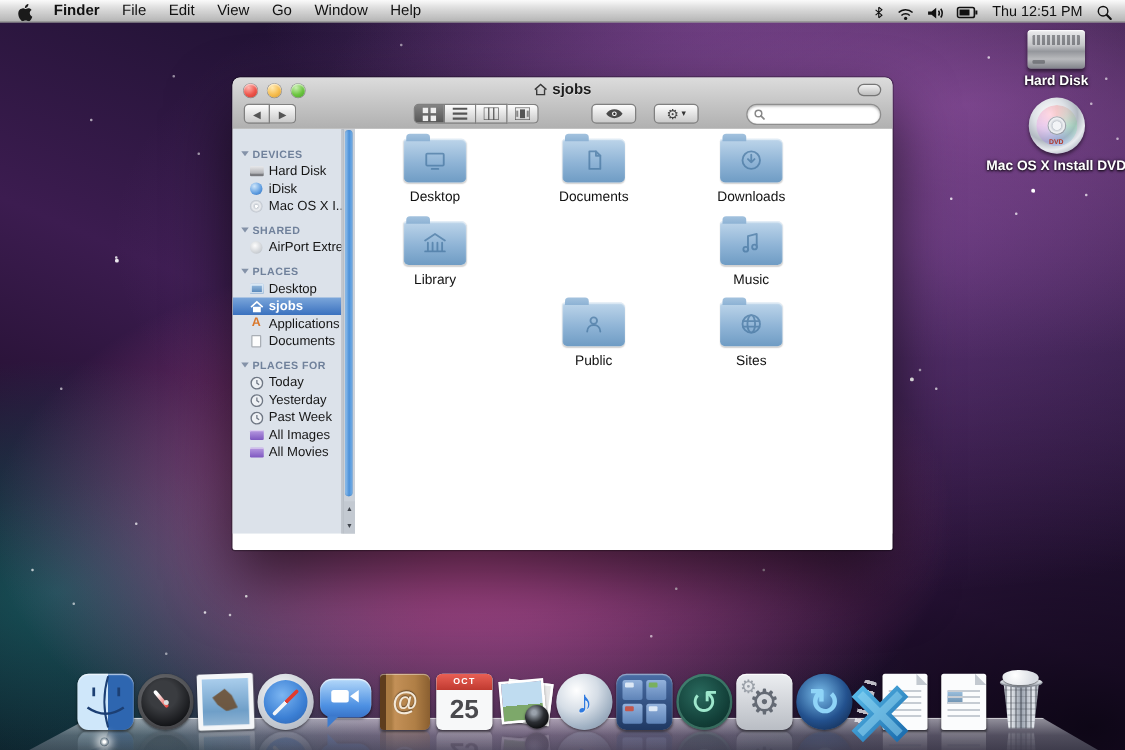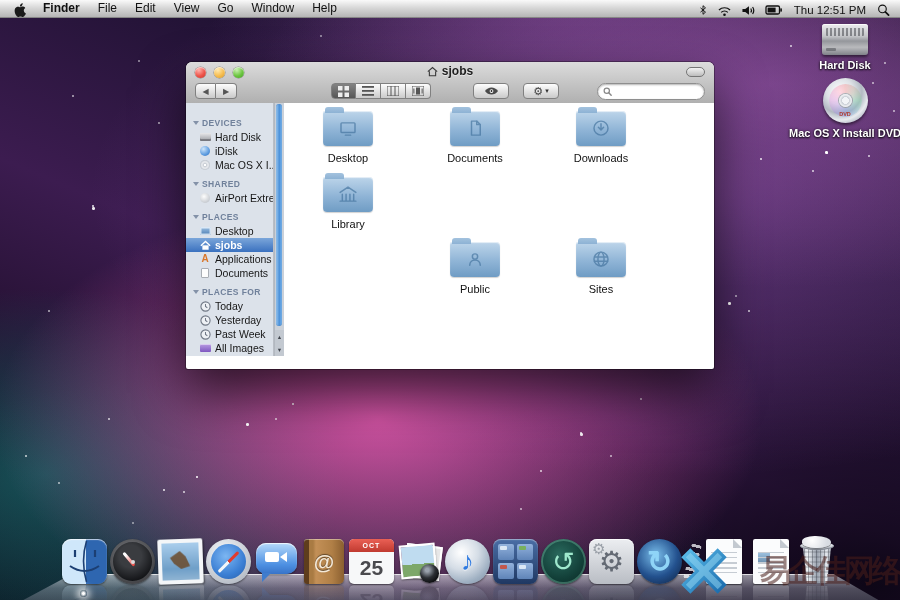--- a/index.html
+++ b/index.html
@@ -43,21 +43,21 @@
     box-shadow:0 2px 3px rgba(0,0,0,.5);}
   .dvd::before{content:"";position:absolute;left:50%;top:50%;width:13px;height:13px;margin:-6.5px 0 0 -6.5px;border-radius:50%;
     background:radial-gradient(circle,#f2f4f7 35%,#c8cdd4 40%,#eceef1 60%);box-shadow:0 0 0 1px rgba(120,126,136,.6);}
   .dvd::after{content:"";position:absolute;inset:6px;border-radius:50%;opacity:.3;
     background:conic-gradient(rgba(255,80,80,.8),rgba(80,255,140,.6),rgba(90,120,255,.8),rgba(255,100,240,.7),rgba(255,80,80,.8));
     -webkit-mask:radial-gradient(circle,transparent 30%,#000 34%,#000 92%,transparent 95%);
             mask:radial-gradient(circle,transparent 30%,#000 34%,#000 92%,transparent 95%);}
   .dvdtext{position:absolute;left:0;right:0;bottom:6px;font-size:5.5px;color:#b03a2e;font-weight:bold;text-shadow:none;z-index:2;}
 
   
-  .window{position:absolute;left:186px;top:62px;width:528px;height:307px;border-radius:6px 6px 2px 2px;
+  .window{position:absolute;left:186px;top:62px;width:528px;height:378px;border-radius:6px 6px 2px 2px;
     box-shadow:0 24px 50px rgba(0,0,0,.65),0 0 0 1px rgba(0,0,0,.3);background:#fff;z-index:20;}
   .chrome{position:absolute;top:0;left:0;right:0;height:41px;border-radius:6px 6px 0 0;
     background:linear-gradient(#dcdcdc,#c3c3c3 55%,#b0b0b0);border-bottom:1px solid #707070;}
   .tl{position:absolute;top:5px;left:9px;display:flex;gap:8px;}
   .tl i{width:11px;height:11px;border-radius:50%;display:block;box-shadow:inset 0 1px 1px rgba(255,255,255,.6),0 0 0 .5px rgba(0,0,0,.35);}
   .tl .r{background:radial-gradient(circle at 35% 28%,#ffb3ad,#ee544a 55%,#c7362d);}
   .tl .y{background:radial-gradient(circle at 35% 28%,#ffe9b0,#f6bd4f 55%,#d69a2d);}
   .tl .g{background:radial-gradient(circle at 35% 28%,#c9f0b0,#6bc53f 55%,#47a029);}
   .title{position:absolute;top:1px;left:60px;right:60px;height:16px;text-align:center;font-size:12px;font-weight:bold;color:#1e1e1e;
     display:flex;align-items:center;justify-content:center;gap:4px;text-shadow:0 1px 0 rgba(255,255,255,.5);}
@@ -512,20 +512,30 @@
         </div>
         <div class="cell" style="left:4px;top:74px;">
           <div class="folder">
               <svg class="em" width="30" height="28" viewBox="0 0 32 32">
                 <path d="M7 13l9-6 9 6"></path>
                 <path d="M9.5 15v7m4.3-7v7m4.4-7v7m4.3-7v7M7 23h18"></path>
               </svg>
             </div>
           <div class="flabel">Library</div>
         </div>
+        <div class="cell" style="left:257px;top:74px;">
+          <div class="folder">
+              <svg class="em" width="30" height="28" viewBox="0 0 32 32">
+                <path d="M13 21V9l8-2v12"></path>
+                <circle cx="11" cy="21" r="2.2"></circle>
+                <circle cx="19" cy="19" r="2.2"></circle>
+              </svg>
+            </div>
+          <div class="flabel">Music</div>
+        </div>
         <div class="cell" style="left:131px;top:139px;">
           <div class="folder">
               <svg class="em" width="30" height="28" viewBox="0 0 32 32">
                 <circle cx="16" cy="12" r="3"></circle>
                 <path d="M10 22c0-4 3-6 6-6s6 2 6 6"></path>
               </svg>
             </div>
           <div class="flabel">Public</div>
         </div>
         <div class="cell" style="left:257px;top:139px;">
@@ -608,15 +618,14 @@
     <svg width="52" height="50" viewBox="0 0 44 44">
       <defs>
           <linearGradient id="wb" x1="0" y1="0" x2="1" y2="1">
             <stop offset="0" stop-color="#5ec1ee"></stop>
             <stop offset="1" stop-color="#1565a8"></stop>
           </linearGradient>
         </defs>
       <polygon fill="url(#wb)" points="2,10 10,2 22,14 34,2 42,10 30,22 42,34 34,42 22,30 10,42 2,34 14,22"></polygon>
       <polygon fill="#9adcf6" opacity=".5" points="6,10 10,6 22,18 34,6 38,10 26,22 38,34 34,38 22,26 10,38 6,34 18,22"></polygon>
     </svg>
-    <span class="wmtext">易企佳网络</span>
   </div>
 </div>
 
 </body></html>

